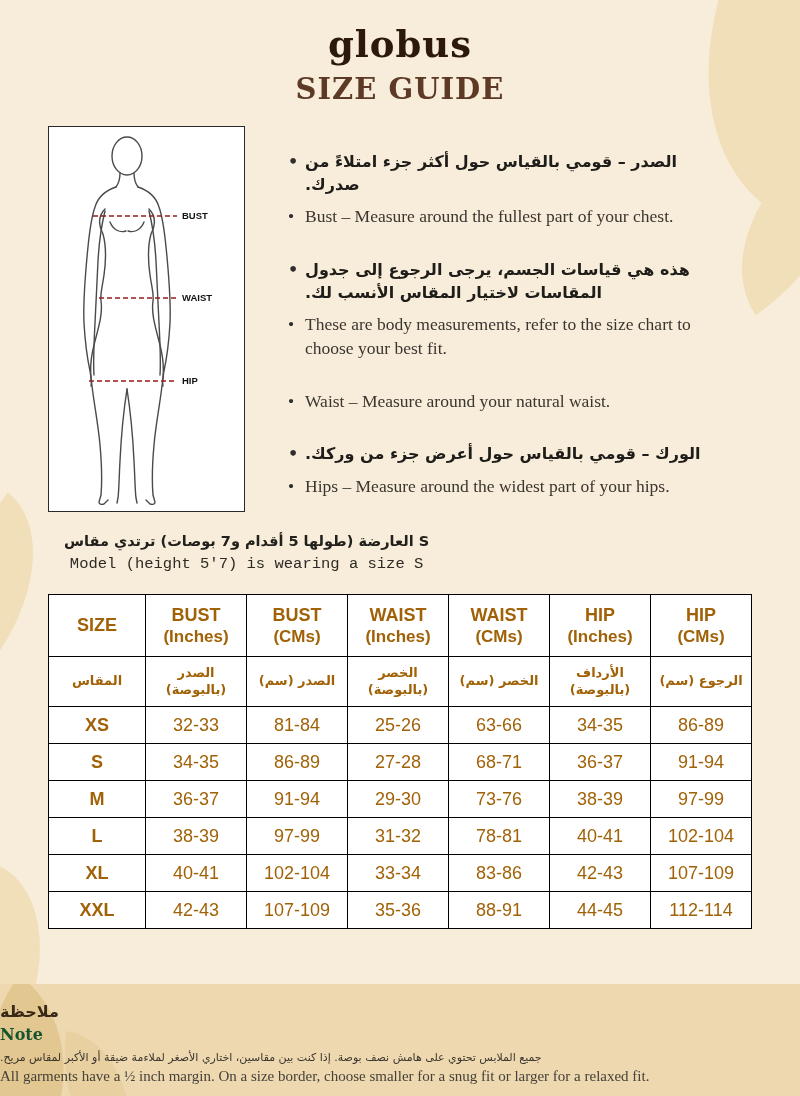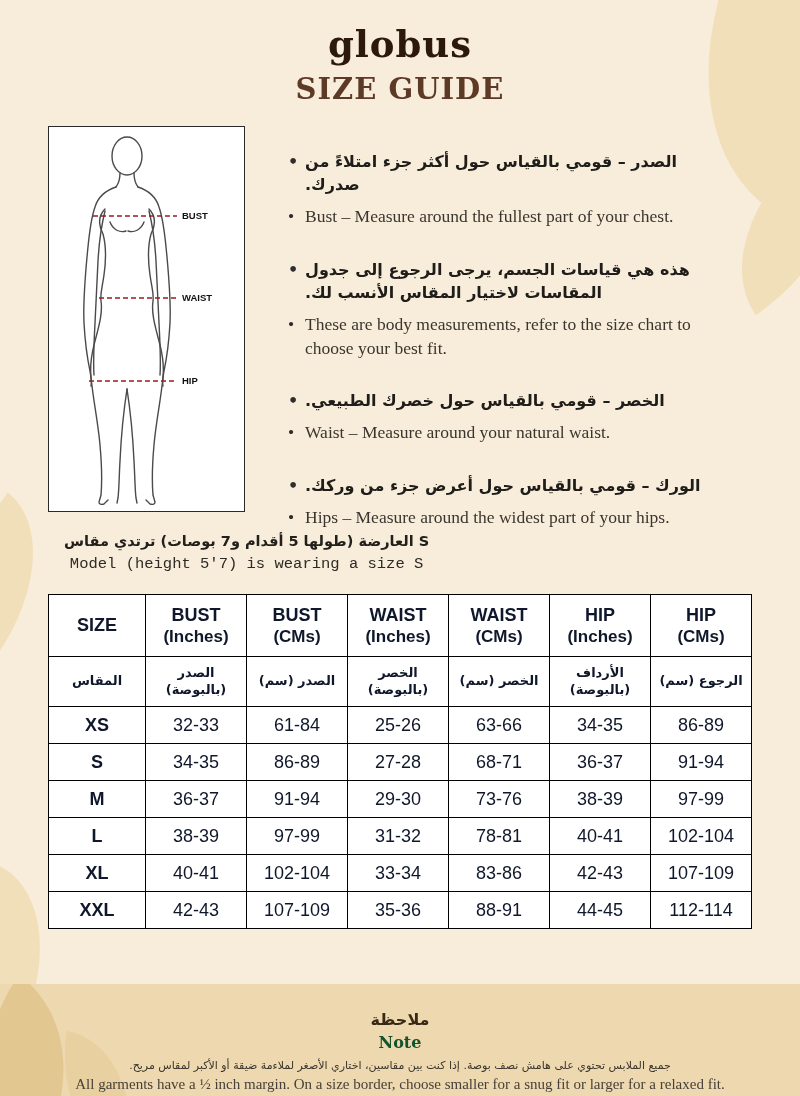--- a/index.html
+++ b/index.html
@@ -20,32 +20,32 @@
   .pair{margin-bottom:29px;}
   .bullet-line{position:relative;padding-left:19px;text-align:left;}
   .bullet-line::before{content:"•";position:absolute;left:2px;top:0;color:#2e2e2e;}
   .bullet-line.ar{direction:rtl;font-family:"DejaVu Sans",sans-serif;font-weight:600;font-size:16px;line-height:1.45;color:#1f1d1a;margin-bottom:8px;}
   .bullet-line.en{font-family:"Liberation Serif",serif;font-size:17.5px;line-height:1.38;color:#3a362f;}
 
   .model-note{position:absolute;left:64px;top:531px;text-align:center;}
   .model-ar{font-family:"DejaVu Sans",sans-serif;font-size:14.5px;font-weight:600;color:#22201c;line-height:1.5;}
   .model-en{font-family:Liberation Mono, monospace;font-size:15.5px;color:#2e2b26;line-height:1.45;}
 
-  table.size-table{position:absolute;left:48px;top:594px;width:704px;border-collapse:collapse;background:#ffffff;table-layout:fixed;font-family:"Liberation Sans",sans-serif;color:#0f172a;padding-left:20px;}
+  table.size-table{position:absolute;left:48px;top:594px;width:704px;border-collapse:collapse;background:#ffffff;table-layout:fixed;font-family:"Liberation Sans",sans-serif;color:#a16207;padding-left:20px;}
   .size-table th,.size-table td{border:1px solid #000;text-align:center;vertical-align:middle;padding:0 2px;box-sizing:border-box;}
   .size-table .hdr-en th{height:62px;font-size:18px;font-weight:bold;line-height:1.25;}
   .size-table .hdr-en .l2{font-size:17px;}
   .size-table .hdr-ar th{height:50px;font-size:13px;font-weight:bold;font-family:"DejaVu Sans",sans-serif;direction:rtl;line-height:1.3;}
   .size-table tbody td{height:37px;font-size:18px;}
   .size-table td.size-cell{font-weight:bold;}
 
   .note-band{position:absolute;left:0;top:984px;width:800px;height:112px;background:#edd8b0;overflow:hidden;}
   .band-leaf1{position:absolute;left:-35px;bottom:-50px;width:120px;height:150px;background:#e3c791;border-radius:0 100% 0 100%;transform:rotate(35deg);}
   .band-leaf2{position:absolute;left:58px;bottom:-58px;width:80px;height:118px;background:#e8d0a0;border-radius:0 100% 0 100%;transform:rotate(8deg);}
-  .band-content{position:relative;text-align:center;padding-top:26px;}
+  .band-content{position:relative;text-align:left;padding-top:18px;}
   .note-title-ar{font-family:"DejaVu Sans",sans-serif;font-weight:bold;font-size:16px;color:#382816;}
   .note-title-en{font-family:"DejaVu Serif",serif;font-weight:bold;font-size:16px;color:#14532d;margin-top:4px;}
   .note-body-ar{direction:rtl;font-family:"DejaVu Sans",sans-serif;font-size:11px;color:#3a352d;margin-top:7px;}
   .note-body-en{font-family:"Liberation Serif",serif;font-size:15px;color:#46413a;margin-top:4px;}
 </style>
 </head>
 <body>
 
 <div class="page">
 
@@ -90,21 +90,20 @@
   <div class="instructions">
     <div class="pair">
       <div class="bullet-line ar">الصدر – قومي بالقياس حول أكثر جزء امتلاءً من صدرك.</div>
       <div class="bullet-line en">Bust – Measure around the fullest part of your chest.</div>
     </div>
     <div class="pair">
       <div class="bullet-line ar">هذه هي قياسات الجسم، يرجى الرجوع إلى جدول المقاسات لاختيار المقاس الأنسب لك.</div>
       <div class="bullet-line en">These are body measurements, refer to the size chart to choose your best fit.</div>
     </div>
     <div class="pair">
-      <div class="bullet-line ar">الخصر – قومي بالقياس حول خصرك الطبيعي.</div>
       <div class="bullet-line en">Waist – Measure around your natural waist.</div>
     </div>
     <div class="pair">
       <div class="bullet-line ar">الورك – قومي بالقياس حول أعرض جزء من وركك.</div>
       <div class="bullet-line en">Hips – Measure around the widest part of your hips.</div>
     </div>
   </div>
 
   <div class="model-note">
     <div class="model-ar" dir="ltr">العارضة (طولها 5 أقدام و7 بوصات) ترتدي مقاس S</div>
@@ -159,21 +158,21 @@
         <th>الخصر (بالبوصة)</th>
         <th>الخصر (سم)</th>
         <th>الأرداف (بالبوصة)</th>
         <th>الرجوع (سم)</th>
       </tr>
     </thead>
     <tbody>
       <tr>
         <td class="size-cell">XS</td>
         <td>32-33</td>
-        <td>61-84</td>
+        <td>81-84</td>
         <td>25-26</td>
         <td>63-66</td>
         <td>34-35</td>
         <td>86-89</td>
       </tr>
       <tr>
         <td class="size-cell">S</td>
         <td>34-35</td>
         <td>86-89</td>
         <td>27-28</td>

